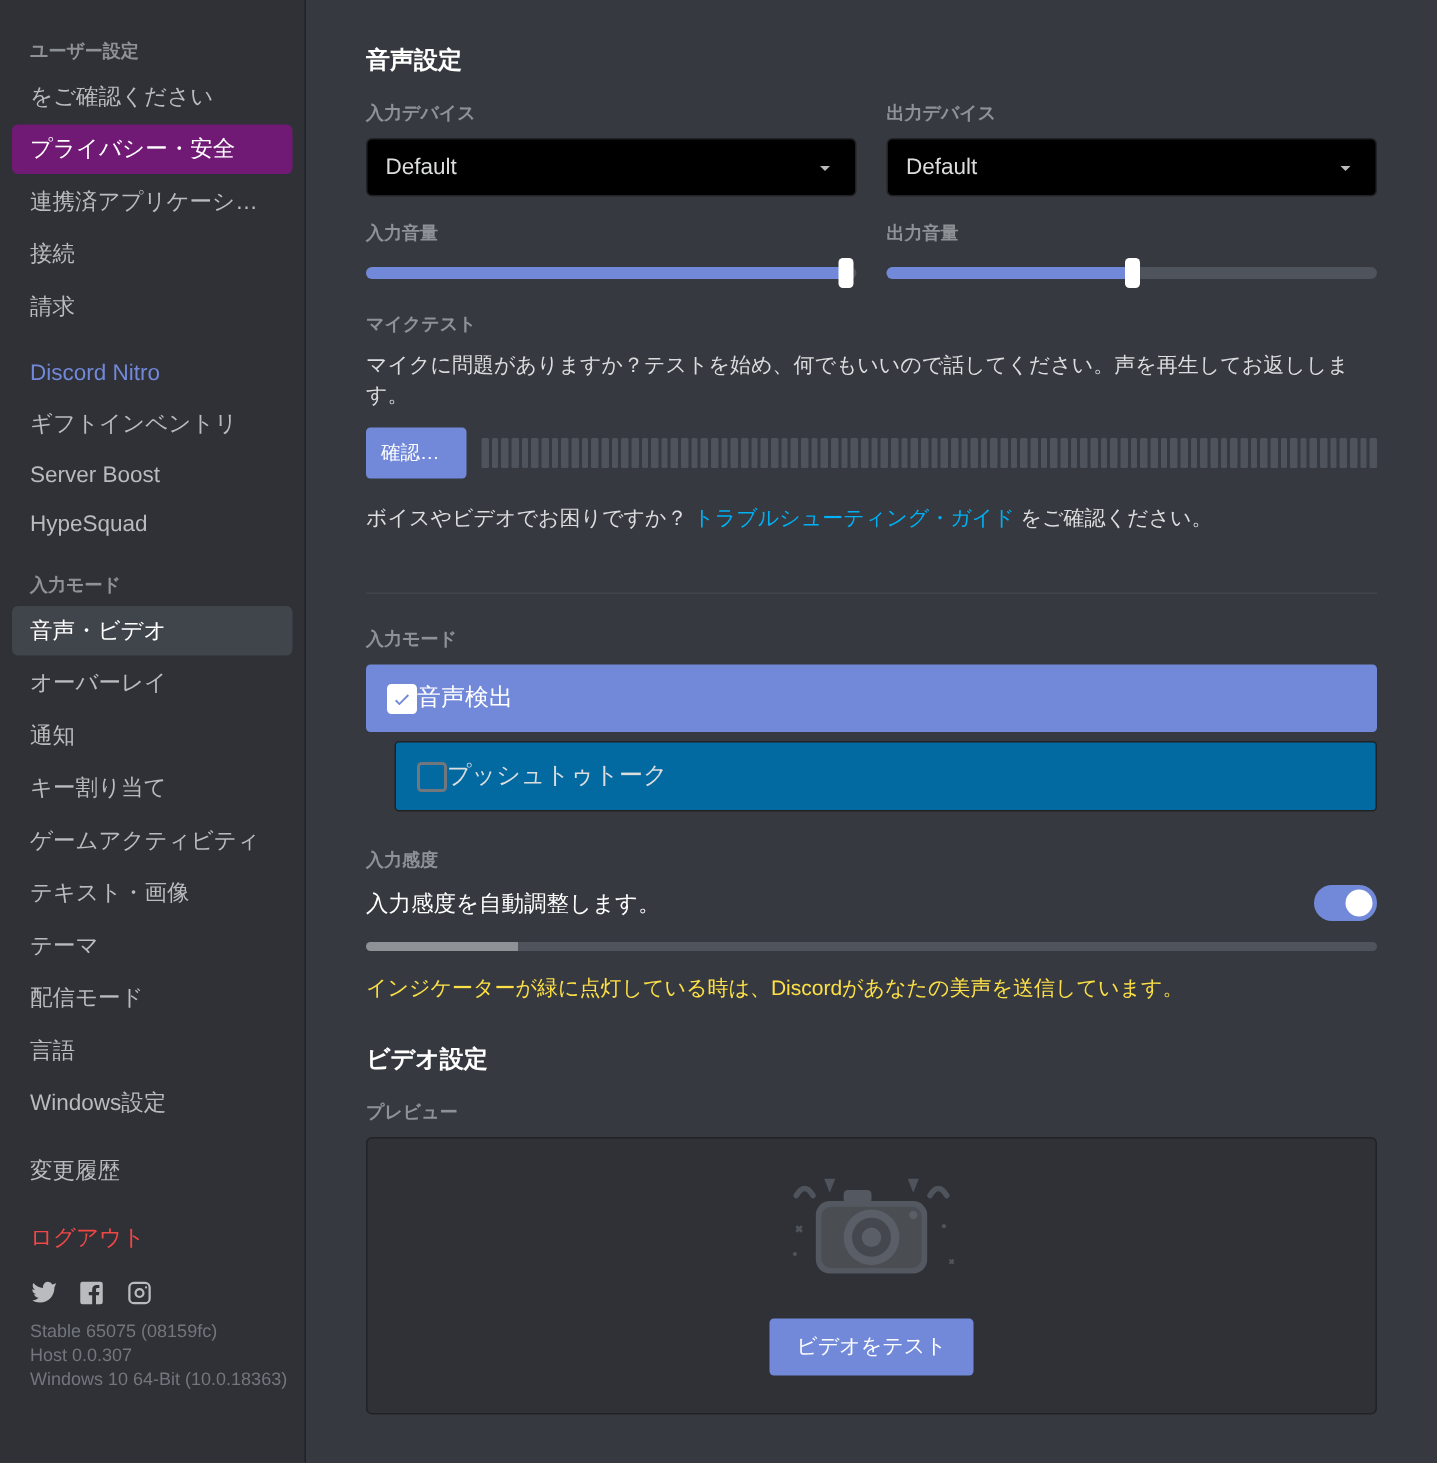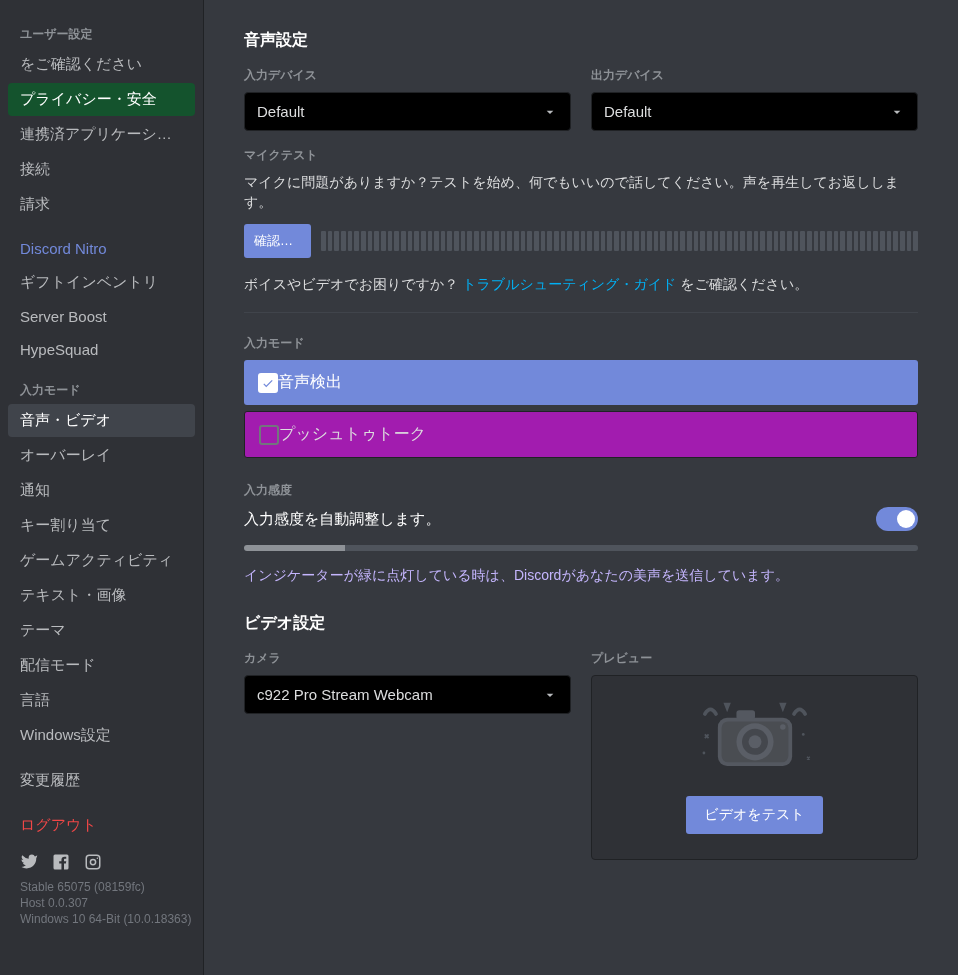--- a/index.html
+++ b/index.html
@@ -36,21 +36,21 @@
     cursor: pointer;
     white-space: nowrap;
     overflow: hidden;
     text-overflow: ellipsis;
   }
   .sidebar-item.selected {
     background: #40444b;
     color: #fff;
   }
   .sidebar-item.highlight {
-    background: #14532d;
+    background: #701a75;
     color: #fff;
   }
   .sidebar-item.blue { color: #7289da; }
   .logout { color: #f04747; }
   .social-row { padding: 10px 12px 6px; display: flex; gap: 14px; }
   .social-row svg { width: 18px; height: 18px; fill: #b9bbbe; cursor: pointer; }
   .version-block { padding: 2px 12px; color: #72767d; font-size: 12px; line-height: 16px; }
   .version-block div { white-space: nowrap; }
 
   .main {
@@ -127,35 +127,35 @@
     flex: 1;
     height: 20px;
     display: flex;
     gap: 2px;
   }
   .mic-bars span {
     flex: 1;
     background: #4f545c;
     border-radius: 1px;
   }
-  .guide-line { font-size: 14px; color: #dcddde; margin-bottom: 18px;}
+  .guide-line { font-size: 14px; color: #dcddde; margin-bottom: 40px;}
   .guide-line a { color: #00b0f4; text-decoration: none; }
 
   .divider { border-top: 1px solid #40444b; margin: 0 0 22px; }
 
   .mode-box {
     border-radius: 3px;
     padding: 12px 14px;
     display: flex;
     align-items: center;
     margin-bottom: 6px;
     cursor: pointer;
   }
   .mode-box.active { background: #7289da; color: #fff; }
-  .mode-box.inactive { background: #a21caf; border: 1px solid #202225; color: #dcddde; }
+  .mode-box.inactive { background: #0369a1; border: 1px solid #202225; color: #dcddde; margin-left: 19px; }
   .chk {
     width: 20px; height: 20px;
     border: 2px solid currentColor;
     border-radius: 3px;
     display: flex;
     align-items: center;
     justify-content: center;
     flex: 0 0 20px;
   }
   .mode-box.active .chk { background: #fff; border-color: #fff; color: #7289da; }
@@ -177,21 +177,21 @@
     width: 18px; height: 18px;
     border-radius: 50%;
     background: #fff;
   }
   .sens-bar {
     height: 6px;
     border-radius: 3px;
     background: linear-gradient(to right, #8e9297 0%, #8e9297 15%, #4f545c 15%, #4f545c 100%);
     margin-bottom: 16px;
   }
-  .hint { font-size: 14px; color: #c4b5fd; margin-bottom: 28px; margin-top: 16px; }
+  .hint { font-size: 14px; color: #fde047; margin-bottom: 28px; margin-top: 16px; }
 
   .preview-box {
     background: #2f3136;
     border: 1px solid #202225;
     border-radius: 4px;
     height: 185px;
     display: flex;
     flex-direction: column;
     align-items: center;
     justify-content: center;
@@ -277,20 +277,40 @@
       <div class="section-label">出力デバイス</div>
       <div class="select-box">
         <span>Default</span>
         <svg viewBox="0 0 24 24">
             <path d="M7 10l5 5 5-5z"></path>
           </svg>
       </div>
     </div>
   </div>
 
+  <div class="row2">
+    <div class="col">
+      <div class="section-label">入力音量</div>
+      <div class="slider-box">
+        <div class="slider-track">
+            <div class="slider-fill" id="in-fill" style="width: 98%;"></div>
+            <div class="slider-knob" id="in-knob" style="left: 98%;"></div>
+          </div>
+      </div>
+    </div>
+    <div class="col">
+      <div class="section-label">出力音量</div>
+      <div class="slider-box">
+        <div class="slider-track">
+            <div class="slider-fill" id="out-fill" style="width: 50%;"></div>
+            <div class="slider-knob" id="out-knob" style="left: 50%;"></div>
+          </div>
+      </div>
+    </div>
+  </div>
 
   <div class="section-label">マイクテスト</div>
   <div class="mic-desc">マイクに問題がありますか？テストを始め、何でもいいので話してください。声を再生してお返しします。</div>
   <div class="mic-row">
     <div class="mic-btn">確認しまし...</div>
     <div class="mic-bars" id="mic-bars">
         <span></span>
         <span></span>
         <span></span>
         <span></span>
@@ -411,29 +431,20 @@
     <div class="toggle on">
         <div class="toggle-knob"></div>
       </div>
   </div>
   <div class="sens-bar"></div>
   <div class="hint">インジケーターが緑に点灯している時は、Discordがあなたの美声を送信しています。</div>
 
   <div class="section-title">ビデオ設定</div>
 
   <div class="row2" style="margin-bottom:0">
-    <div class="col">
-      <div class="section-label">カメラ</div>
-      <div class="select-box">
-        <span>c922 Pro Stream Webcam</span>
-        <svg viewBox="0 0 24 24">
-            <path d="M7 10l5 5 5-5z"></path>
-          </svg>
-      </div>
-    </div>
     <div class="col">
       <div class="section-label">プレビュー</div>
       <div class="preview-box">
         <svg viewBox="0 0 140 80">
           <path d="M40 12 L36 2 L44 2 Z M100 12 L96 2 L104 2 Z" fill="#4f545c"></path>
           <path d="M28 14 Q22 4 16 14" stroke="#4f545c" stroke-width="4" fill="none" stroke-linecap="round"></path>
           <path d="M112 14 Q118 4 124 14" stroke="#4f545c" stroke-width="4" fill="none" stroke-linecap="round"></path>
           <rect x="30" y="18" width="80" height="52" rx="10" fill="#545860"></rect>
           <rect x="34" y="22" width="72" height="44" rx="7" fill="#4a4d52"></rect>
           <circle cx="70" cy="44" r="20" fill="#5a5e66"></circle>

